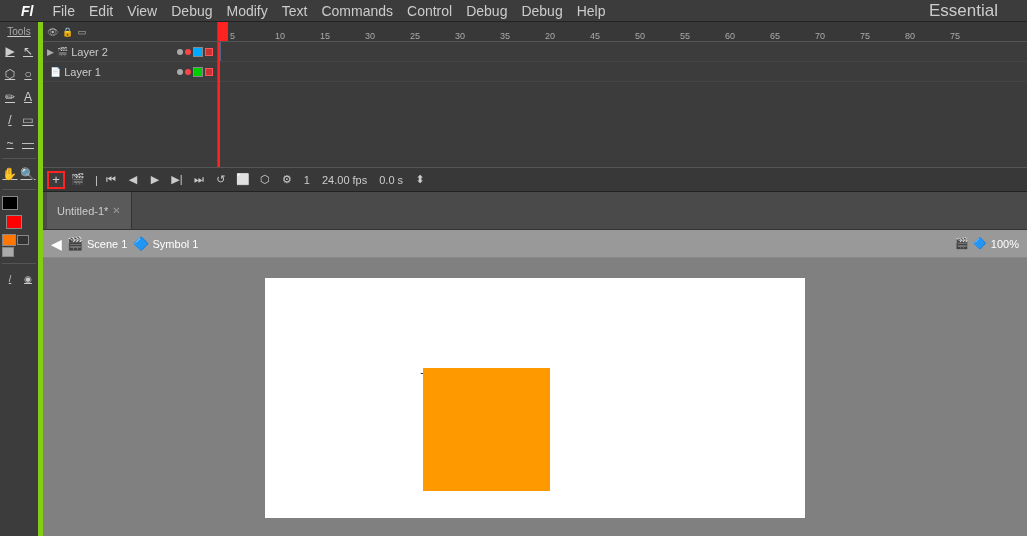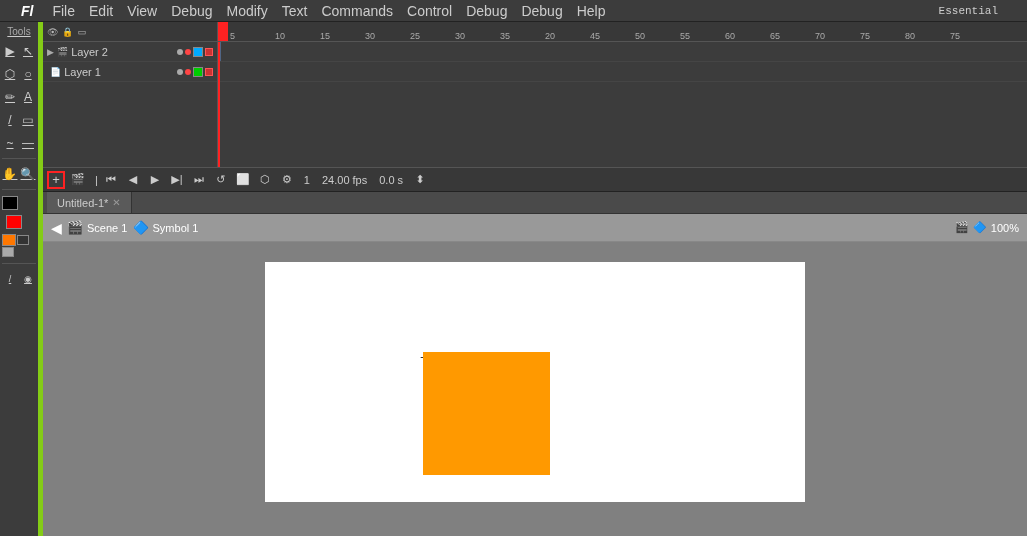--- a/index.html
+++ b/index.html
@@ -24,23 +24,22 @@
     }
     .menu-item {
       color: #ccc;
       font-size: 14px;
       padding: 2px 7px;
       cursor: pointer;
     }
     .essential-label {
       margin-left: auto;
       color: #ccc;
-      font-size: 11px;
+      font-size: 17px;
       padding-right: 8px;
-      font-family: Liberation Mono, monospace;
     }
 
     
     #main-layout {
       display: flex;
       width: 100%;
       height: calc(536px - 22px);
     }
 
     
@@ -261,21 +260,21 @@
       background: #3c3c3c;
     }
     .fps-display {
       font-size: 11px;
       color: #ccc;
       padding: 0 4px;
     }
 
     
     #doc-tabbar {
-      height: 22px;
+      height: 38px;
       background: #4a4a4a;
       border-bottom: 1px solid #333;
       display: flex;
       align-items: center;
       padding-left: 4px;
     }
     .doc-tab {
       padding: 2px 10px;
       font-size: 11px;
       background: #5a5a5a;

